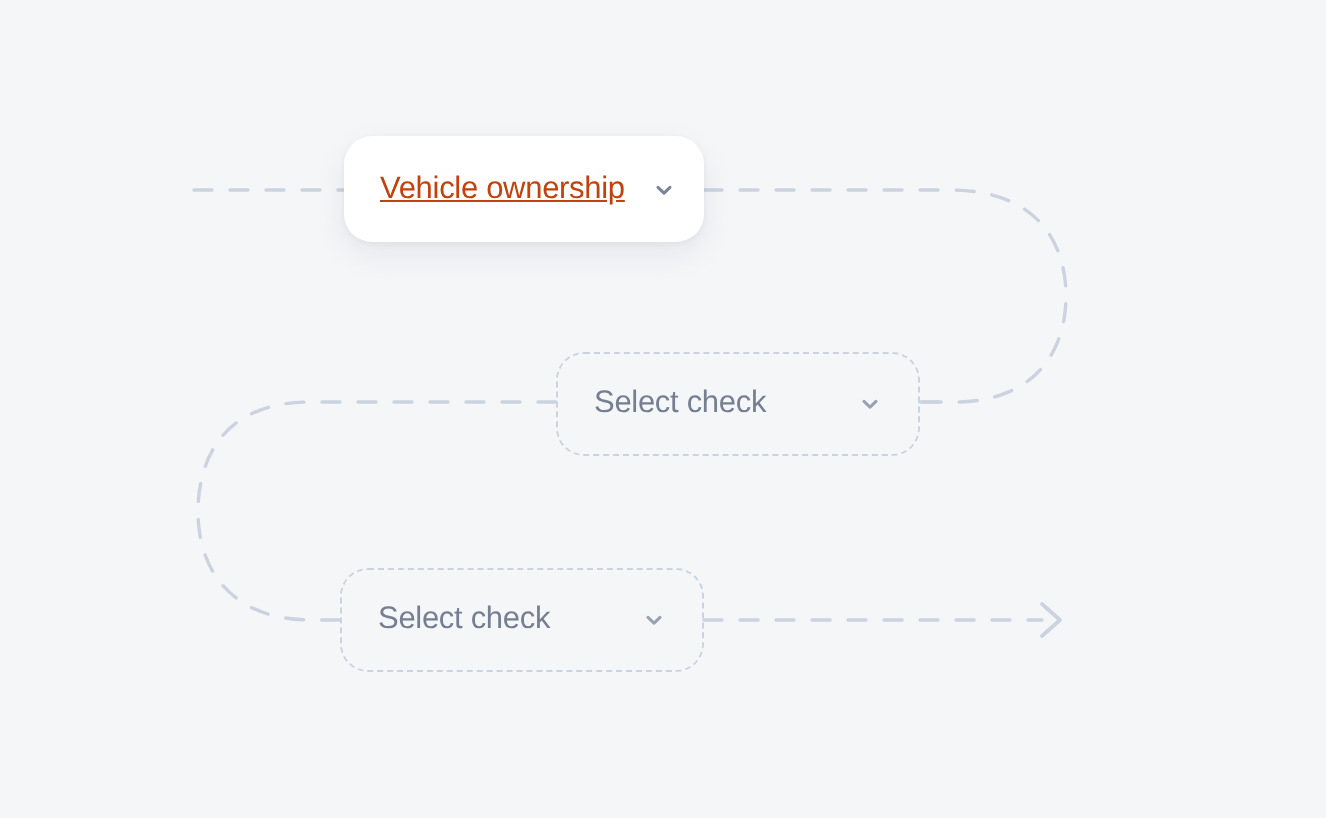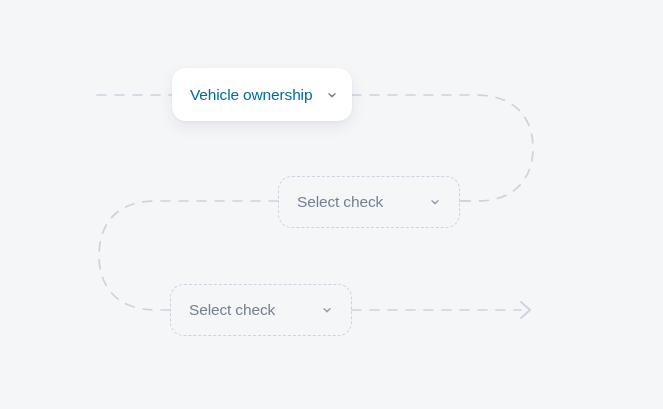--- a/index.html
+++ b/index.html
@@ -52,22 +52,23 @@
     flex: 0 0 auto;
   }
 
   
   .node--filled {
     background: #ffffff;
     box-shadow: 0 6px 16px rgba(24, 32, 56, 0.07),
                 0 1px 3px rgba(24, 32, 56, 0.05);
   }
   .node--filled .node-label {
-    color: #0369a1;
+    color: #c2410c;
     font-weight: 500;
+    text-decoration: underline;
   }
 
   
   .node--empty {
     background: transparent;
     border: 1.6px dashed #ccd3e0;
   }
   .node--empty .node-label {
     color: #767f92;
     font-weight: 400;

